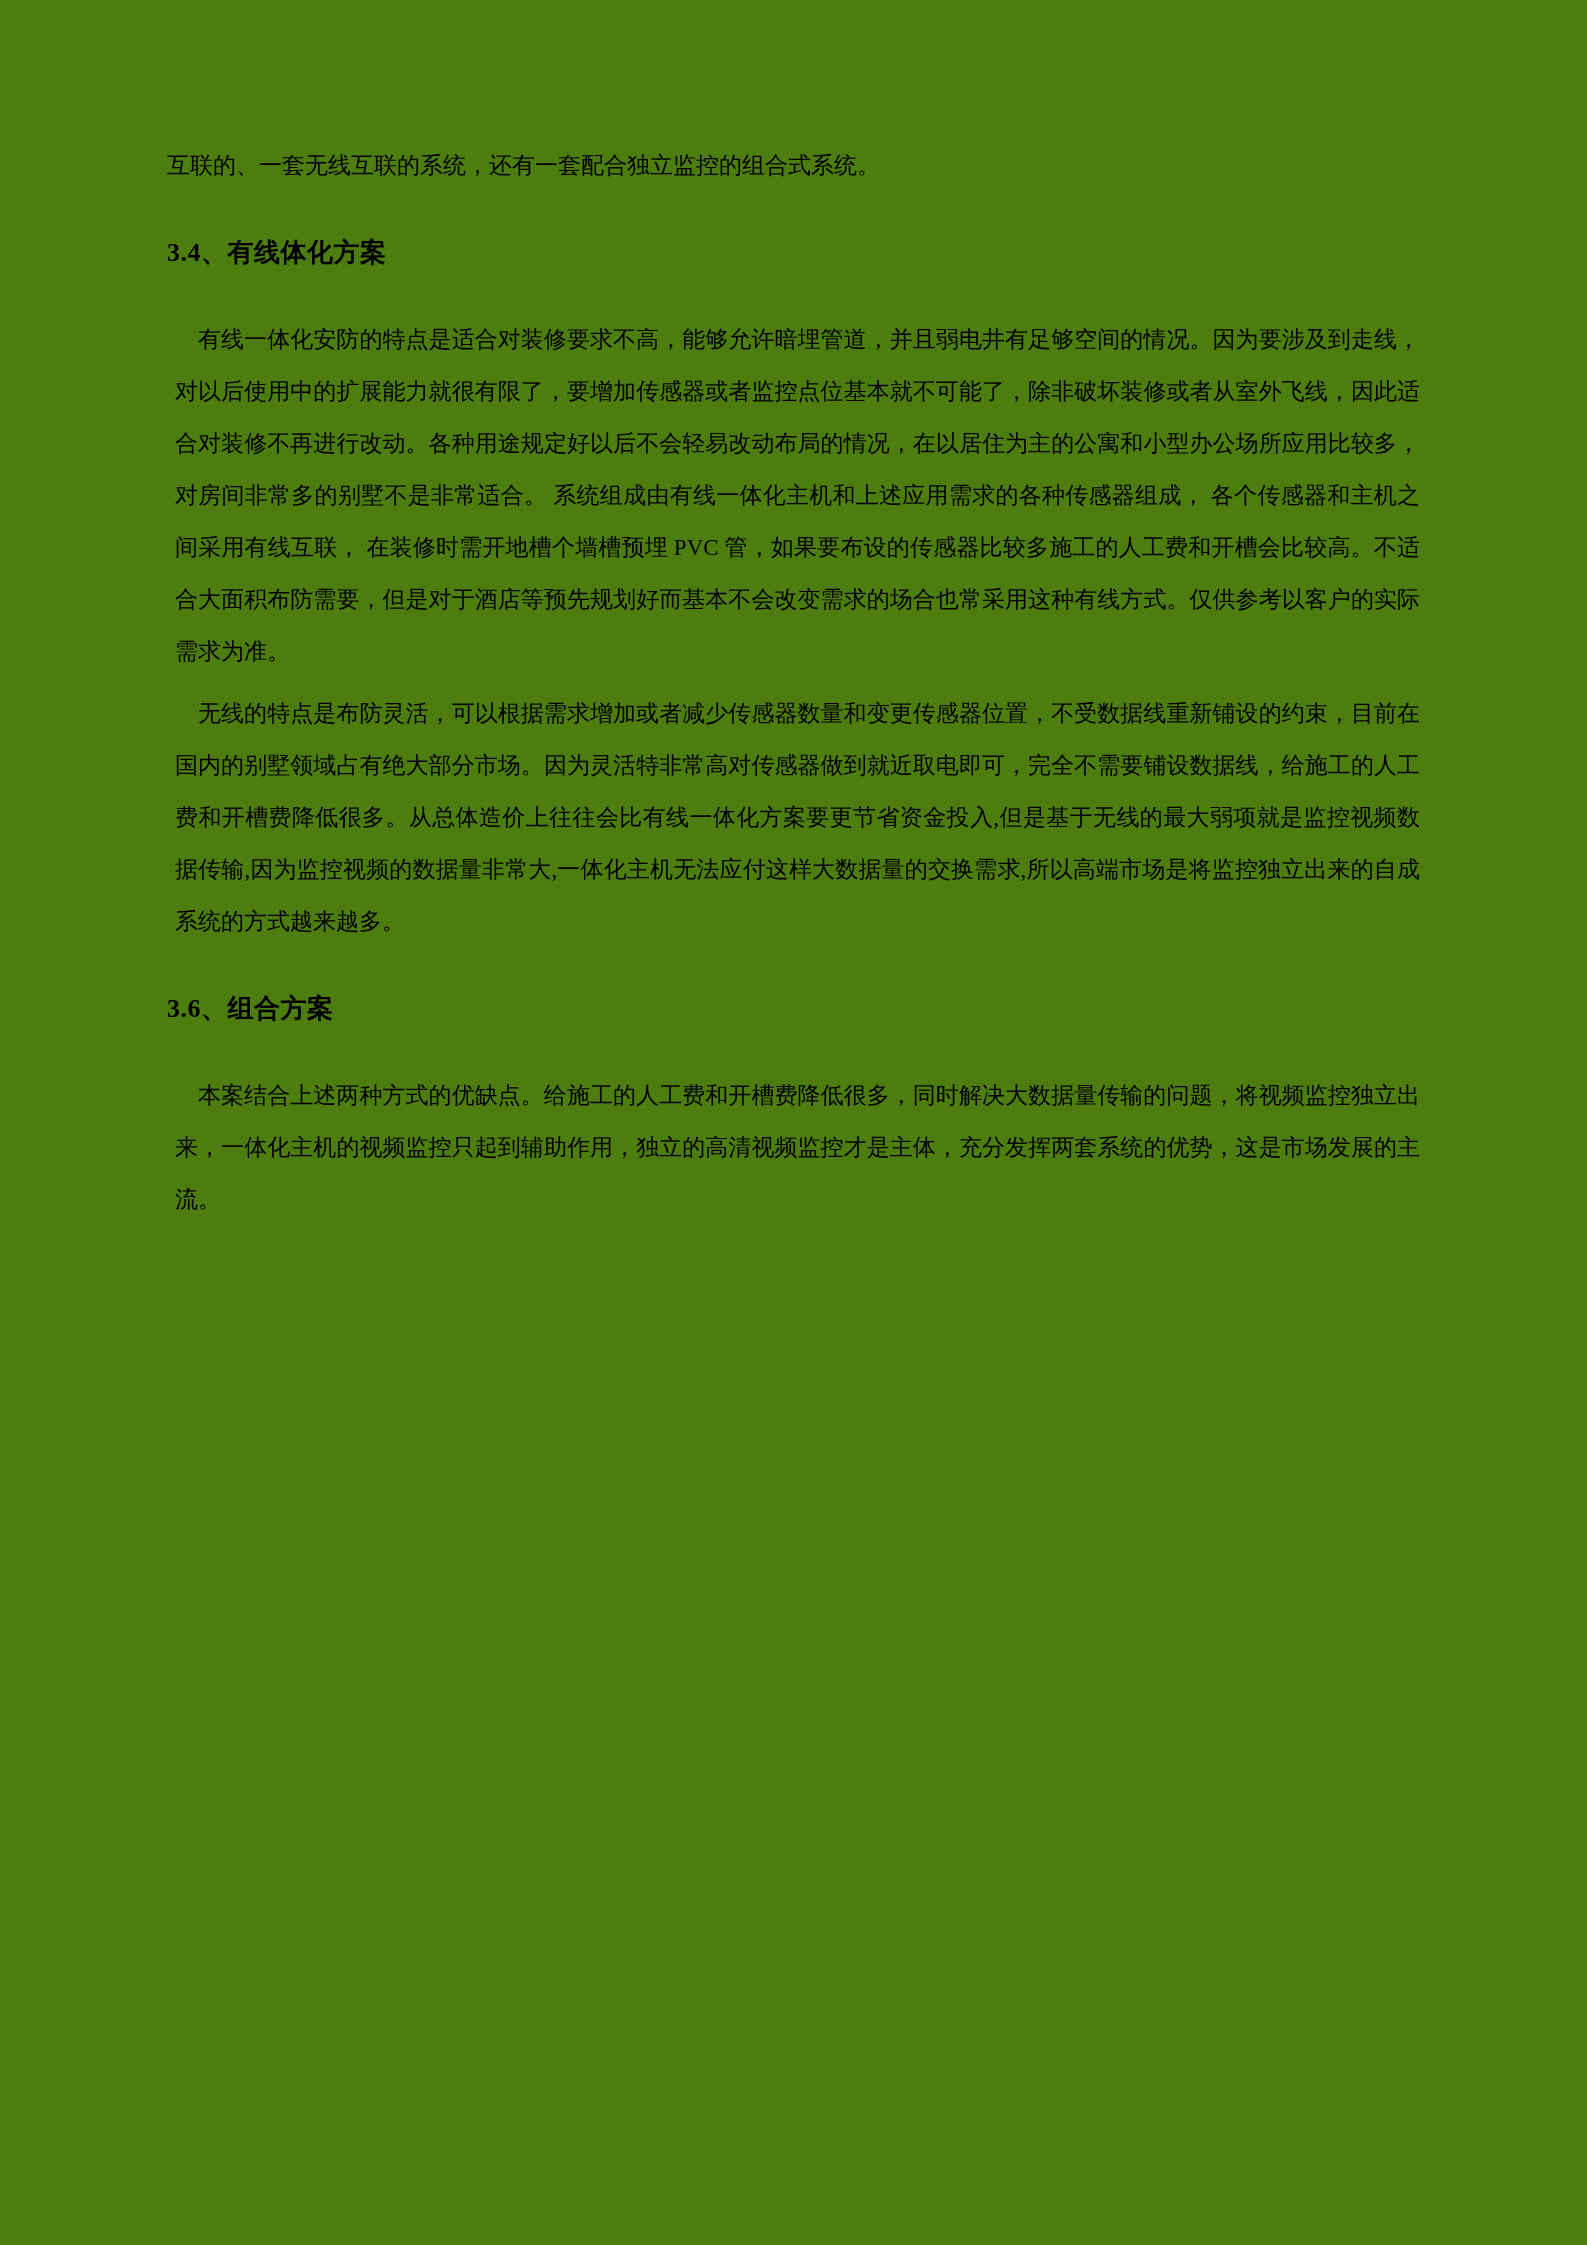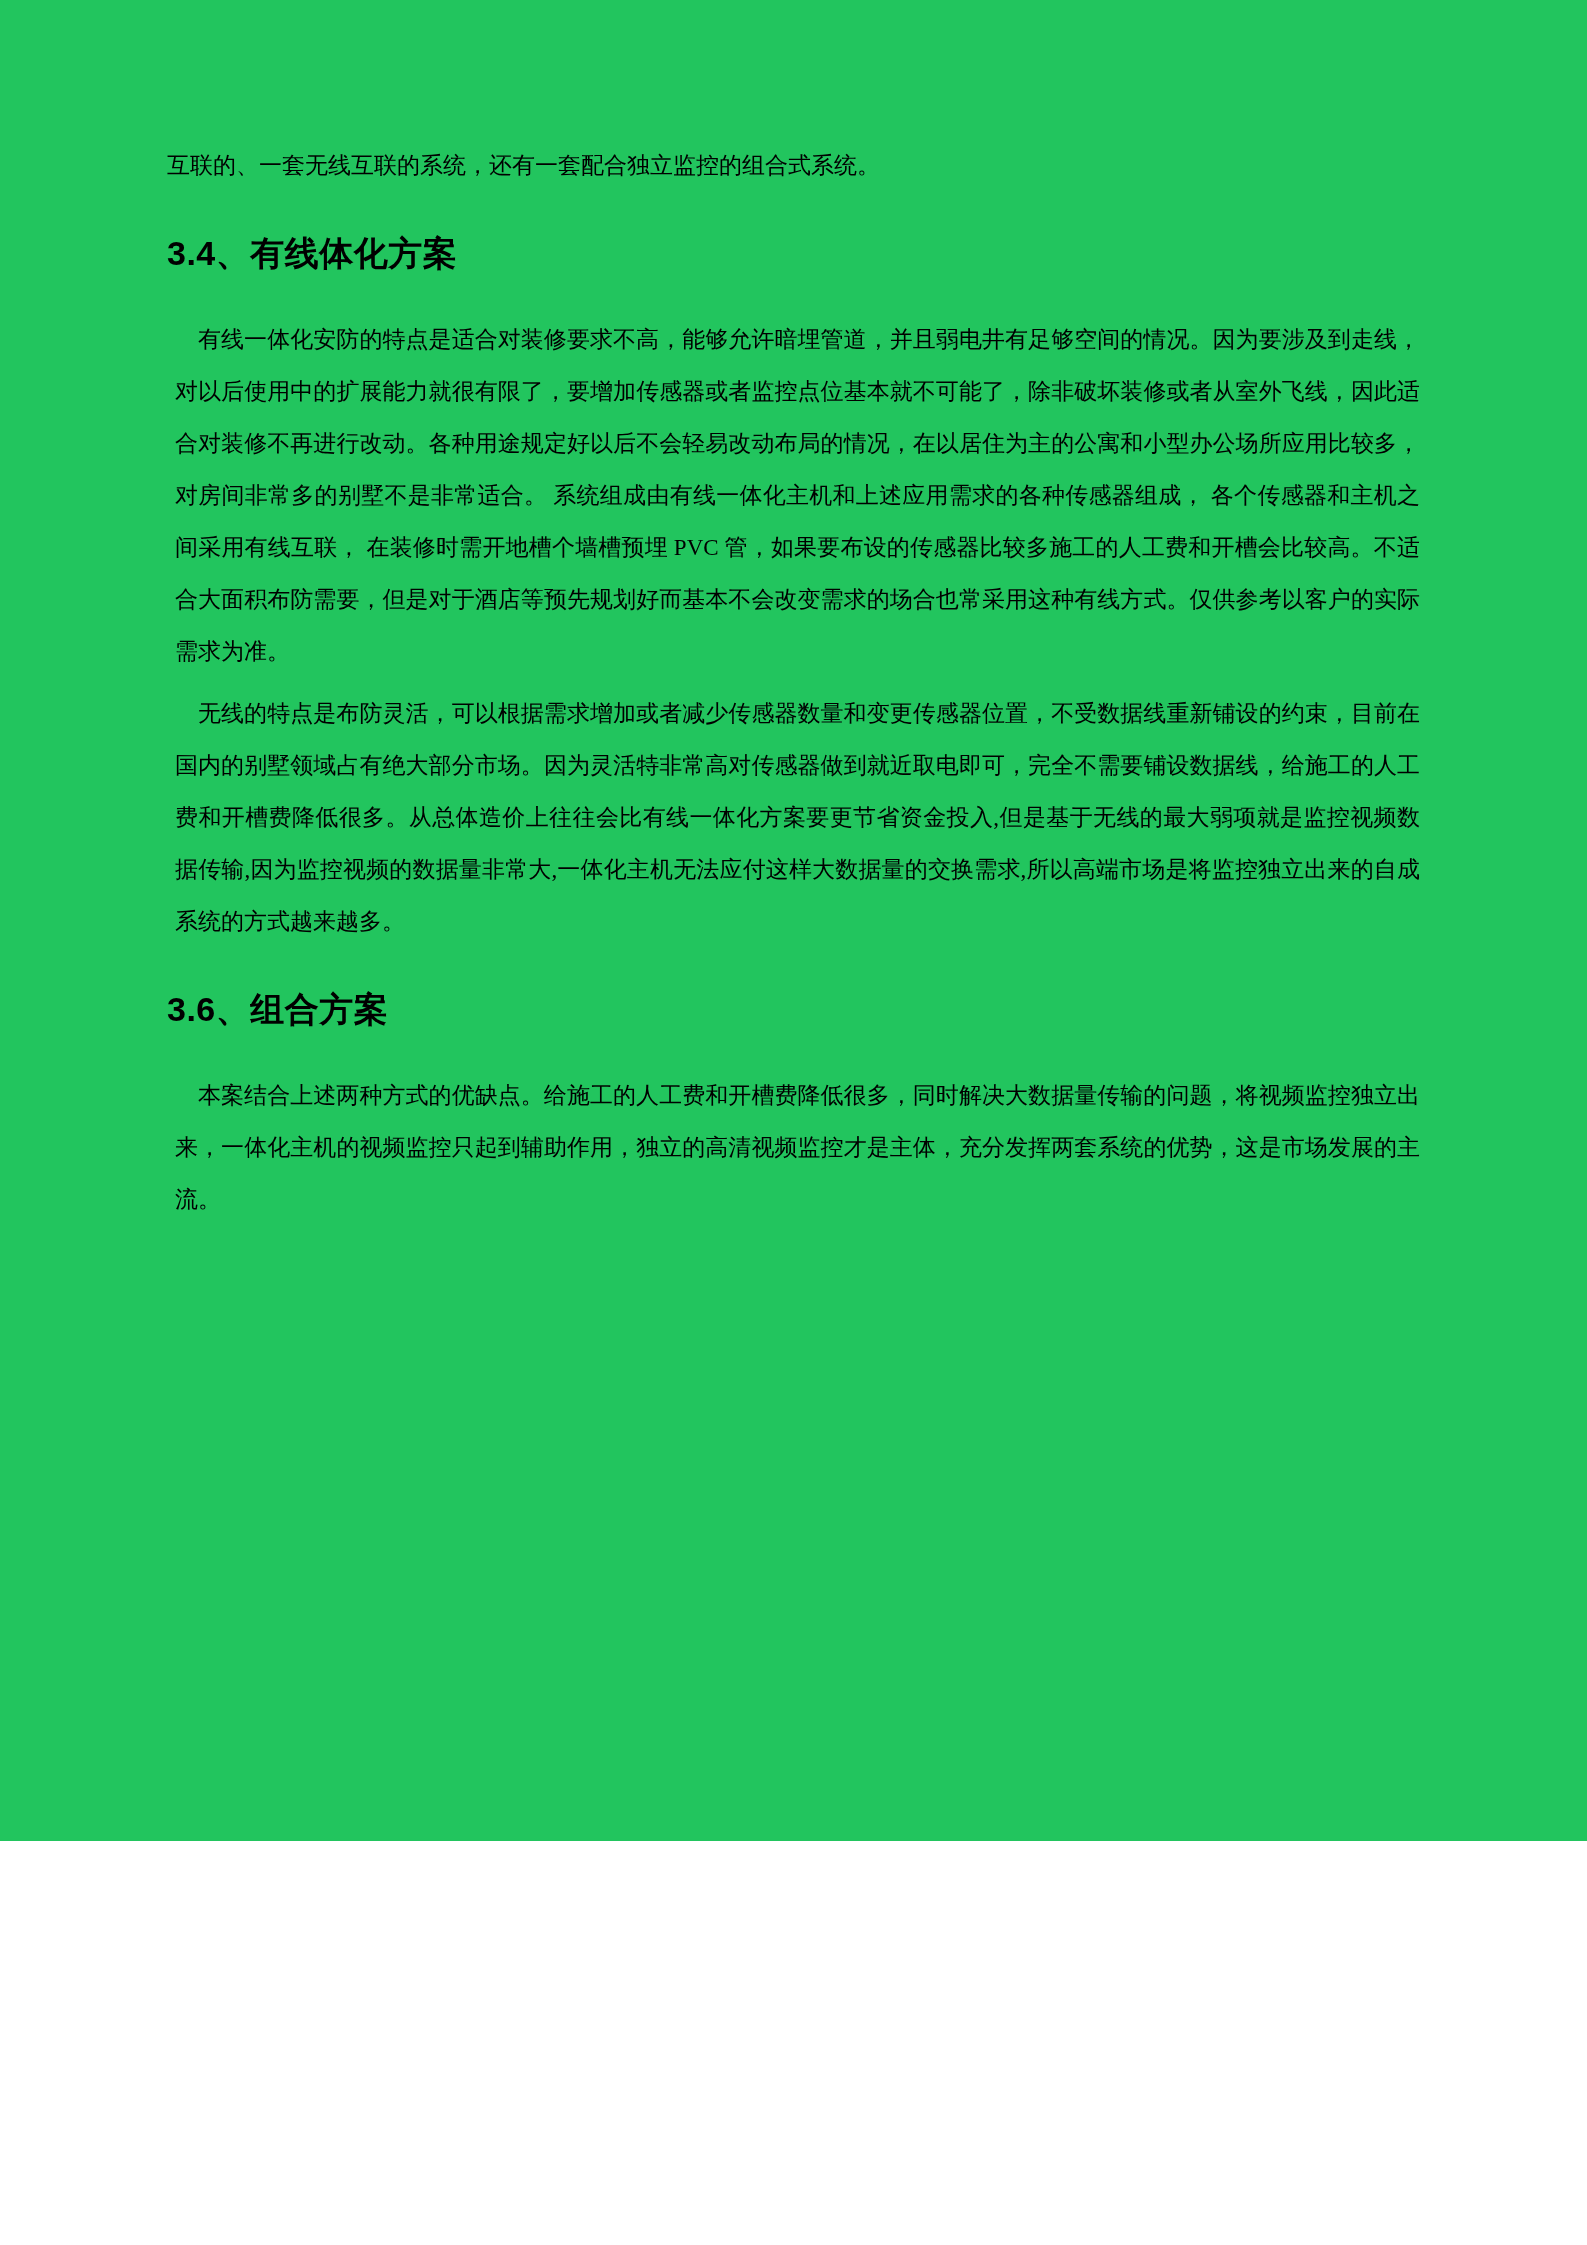--- a/index.html
+++ b/index.html
@@ -3,43 +3,43 @@
 <meta charset="utf-8">
 <style>
   html, body {
     margin: 0;
     padding: 0;
     background: #ffffff;
   }
   .page {
     position: relative;
     width: 1587px;
-    height: 1841px;
+    height: 2245px;
     margin: 0 auto;
-    background: #22c55e;
+    background: #4d7c0f;
     box-sizing: border-box;
     padding: 140px 167px 0 167px;
     color: #000000;
     overflow: hidden;
   }
   .body-text {
     font-family: "Liberation Serif", "DejaVu Serif", serif;
     font-size: 23px;
     line-height: 52px;
     text-align: justify;
     text-justify: inter-ideograph;
     color: #000000;
   }
   .intro {
     margin: 0 0 28px 0;
   }
   .section-heading {
-    font-family: Liberation Sans, sans-serif;
+    font-family: Liberation Serif, serif;
     font-weight: bold;
-    font-size: 34px;
+    font-size: 26px;
     line-height: 34px;
     color: #000000;
     margin: 44px 0 44px 0;
     letter-spacing: 0.5px;
   }
   .paragraph {
     margin: 0 0 10px 8px;
     text-indent: 1em;
   }
 </style>

